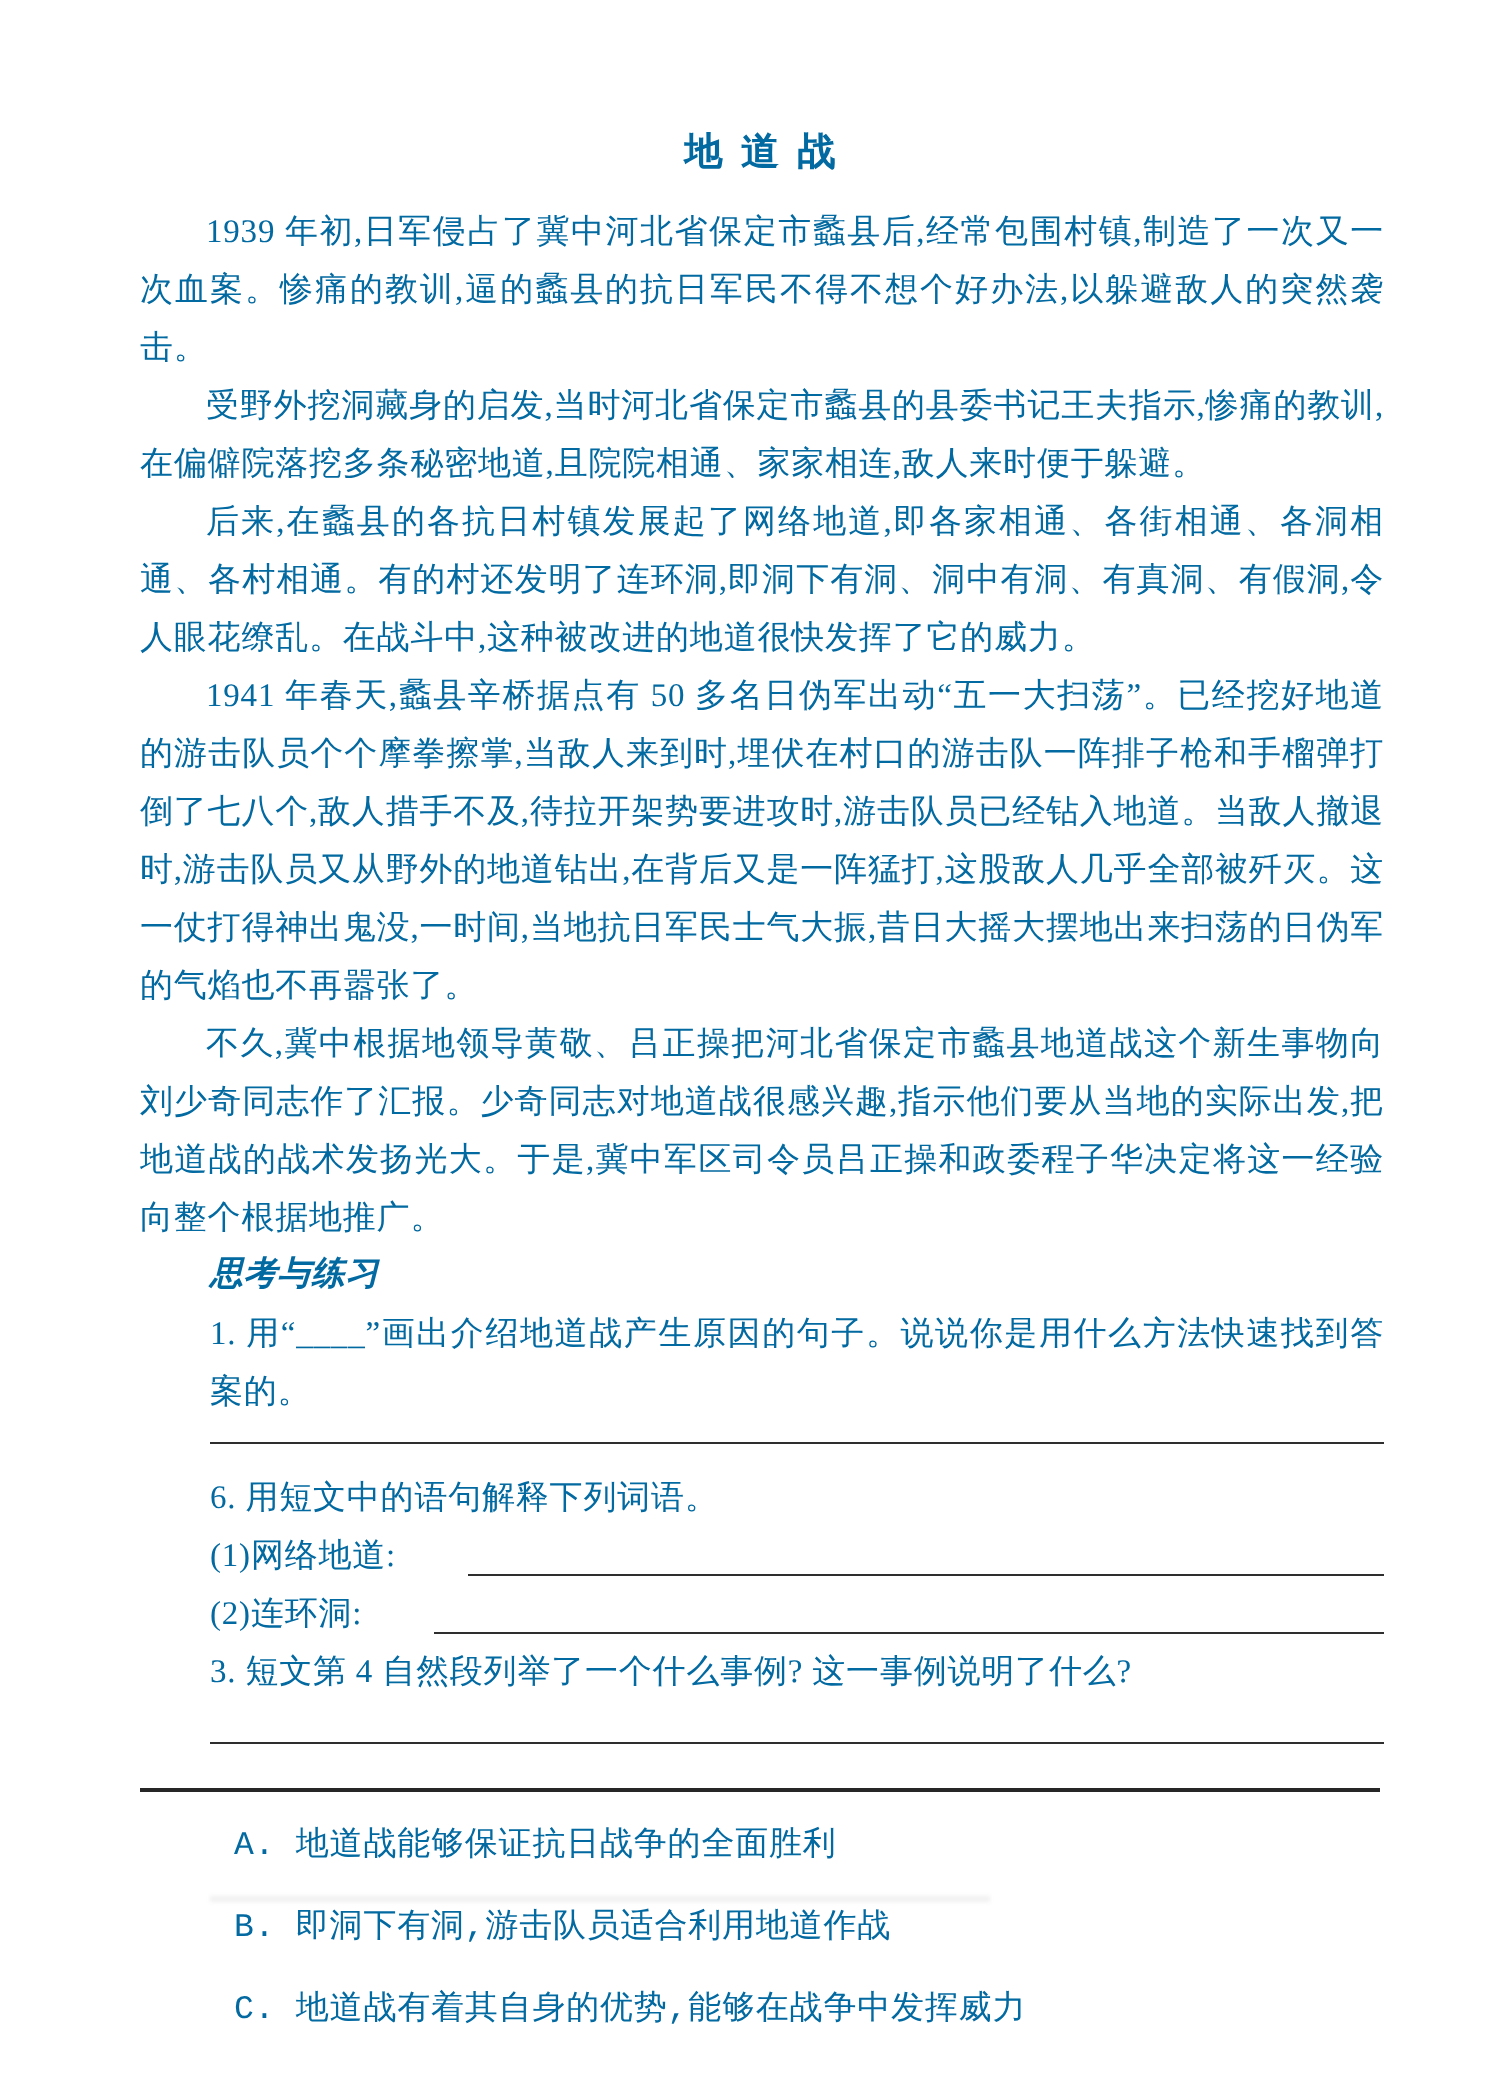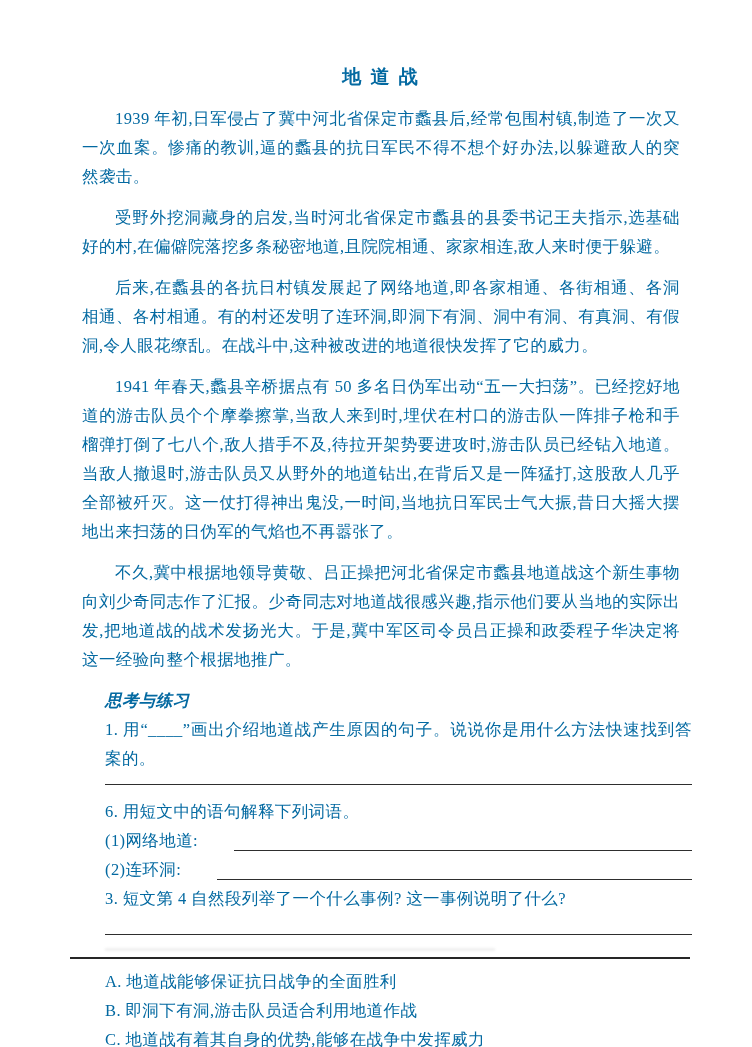--- a/index.html
+++ b/index.html
@@ -25,62 +25,62 @@
   }
   .title {
     font-family: "Liberation Sans", "DejaVu Sans", sans-serif;
     font-weight: 700;
     font-size: 19px;
     line-height: 30px;
     text-align: center;
     letter-spacing: 2px;
     margin: 0 0 9px 0;
   }
-  .para { margin: 12px; text-indent: 2em; }
+  .para { margin: 0; text-indent: 2em; }
   .exercises { margin-left: 35px; }
   .ex-heading {
     font-family: "Liberation Sans", "DejaVu Sans", sans-serif;
     font-weight: 700;
     margin: 0;
     font-style: italic;
   }
   .q { margin: 0; }
   .answer-line { border-bottom: 1px solid #2e2e2e; }
   .answer-line.after-q1 { height: 12px; margin-bottom: 12px; }
   .answer-line.after-q3 { height: 22px; }
   .fill-row { display: flex; align-items: flex-end; height: 29px; gap: 36px; }
   .fill-row .label { white-space: nowrap; }
   .fill-line { flex: 1; border-bottom: 1px solid #2e2e2e; margin-bottom: 4px; }
   .separator {
     border: 0;
     border-top: 2px solid #262626;
     margin: 22px 0 8px 0;
     width: 620px;
   }
-  .option { margin: 0; }
+  .option { margin: 12px; font-family: Liberation Mono, monospace; }
   .bleed {
     position: absolute;
     left: 105px;
     top: 948px;
     width: 390px;
     height: 3px;
     background: rgba(70, 70, 70, 0.08);
     filter: blur(1px);
   }
 </style>
 </head>
 <body>
 
 <div class="page">
   <div class="doc">
 
     <h1 class="title">地  道  战</h1>
 
     <p class="para">1939 年初,日军侵占了冀中河北省保定市蠡县后,经常包围村镇,制造了一次又一次血案。惨痛的教训,逼的蠡县的抗日军民不得不想个好办法,以躲避敌人的突然袭击。</p>
-    <p class="para">受野外挖洞藏身的启发,当时河北省保定市蠡县的县委书记王夫指示,选基础好的村,在偏僻院落挖多条秘密地道,且院院相通、家家相连,敌人来时便于躲避。</p>
+    <p class="para">受野外挖洞藏身的启发,当时河北省保定市蠡县的县委书记王夫指示,惨痛的教训,在偏僻院落挖多条秘密地道,且院院相通、家家相连,敌人来时便于躲避。</p>
     <p class="para">后来,在蠡县的各抗日村镇发展起了网络地道,即各家相通、各街相通、各洞相通、各村相通。有的村还发明了连环洞,即洞下有洞、洞中有洞、有真洞、有假洞,令人眼花缭乱。在战斗中,这种被改进的地道很快发挥了它的威力。</p>
     <p class="para">1941 年春天,蠡县辛桥据点有 50 多名日伪军出动“五一大扫荡”。已经挖好地道的游击队员个个摩拳擦掌,当敌人来到时,埋伏在村口的游击队一阵排子枪和手榴弹打倒了七八个,敌人措手不及,待拉开架势要进攻时,游击队员已经钻入地道。当敌人撤退时,游击队员又从野外的地道钻出,在背后又是一阵猛打,这股敌人几乎全部被歼灭。这一仗打得神出鬼没,一时间,当地抗日军民士气大振,昔日大摇大摆地出来扫荡的日伪军的气焰也不再嚣张了。</p>
     <p class="para">不久,冀中根据地领导黄敬、吕正操把河北省保定市蠡县地道战这个新生事物向刘少奇同志作了汇报。少奇同志对地道战很感兴趣,指示他们要从当地的实际出发,把地道战的战术发扬光大。于是,冀中军区司令员吕正操和政委程子华决定将这一经验向整个根据地推广。</p>
 
     <div class="exercises">
       <p class="ex-heading">思考与练习</p>
 
       <p class="q">1. 用“____”画出介绍地道战产生原因的句子。说说你是用什么方法快速找到答案的。</p>
       <div class="answer-line after-q1"></div>
 

